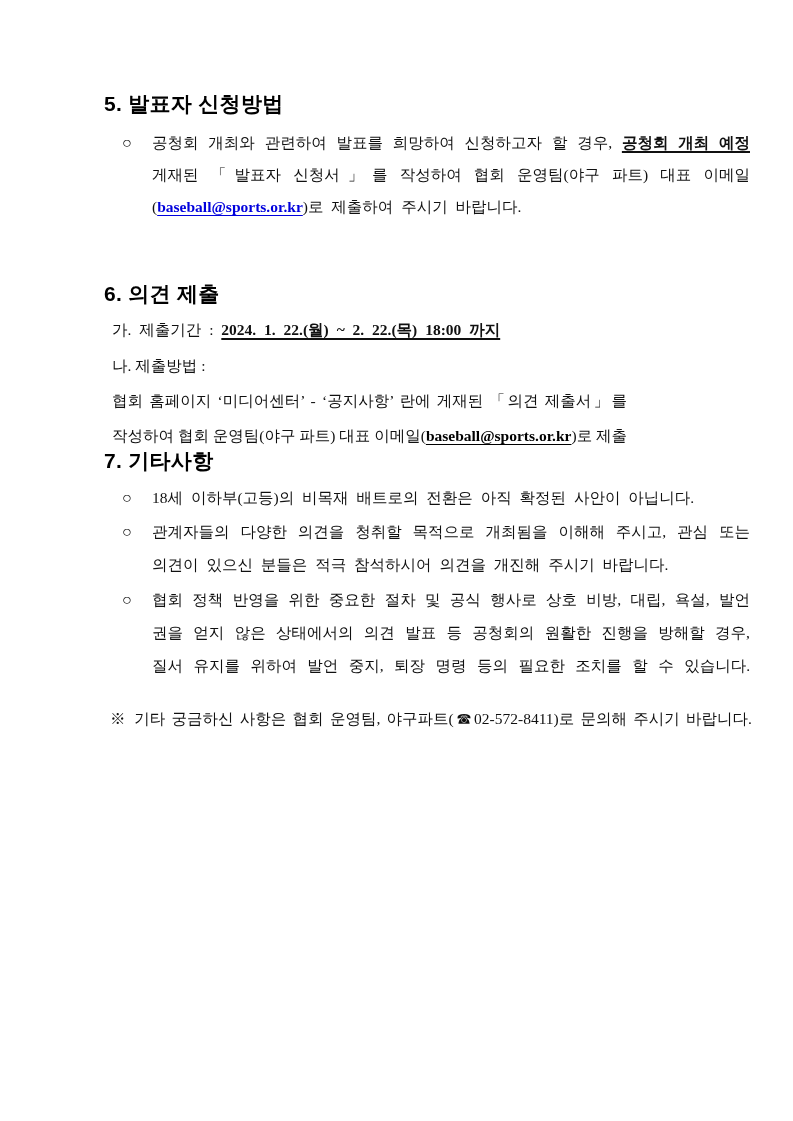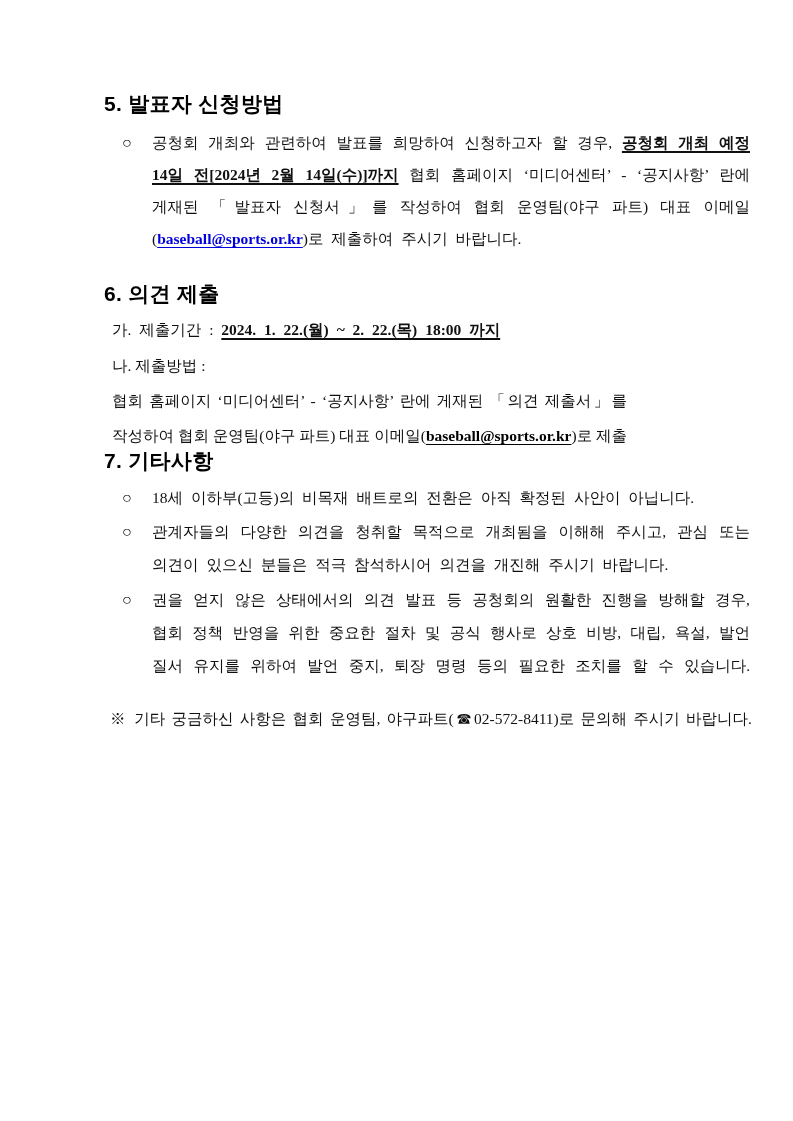--- a/index.html
+++ b/index.html
@@ -65,21 +65,20 @@
 
 <div class="page">
 
   <div class="abs heading" style="left:72px;top:90px;">5. 발표자 신청방법</div>
 
   <div class="abs body-text" style="left:90px;top:127px;width:628px;">
     <div class="bullet">
       <span class="bullet-marker">○</span>
       <div class="bullet-body">
         <div class="just"><span>공청회 개최와 관련하여 발표를 희망하여 신청하고자 할 경우, </span><span class="bu">공청회 개최 예정</span></div>
-        <div class="just"><span class="bu">14일 전[2024년 2월 14일(수)]까지</span><span> 협회 홈페이지 ‘미디어센터’ - ‘공지사항’ 란에</span></div>
         <div class="just">게재된 「발표자 신청서」를 작성하여 협회 운영팀(야구 파트) 대표 이메일</div>
         <div class="sp"><span>(</span><span class="link-blue" id="email-link-1" style="color: rgb(0, 0, 221);">baseball@sports.or.kr</span><span>)로 제출하여 주시기 바랍니다.</span></div>
       </div>
     </div>
   </div>
 
   <div class="abs heading" style="left:72px;top:280px;">6. 의견 제출</div>
 
   <div class="abs body-text sp" style="left:80px;top:313px;line-height:33px;">
     <span class="row-label">가. 제출기간 : </span><span class="bu">2024. 1. 22.(월) ~ 2. 22.(목) 18:00 까지</span>
@@ -105,22 +104,22 @@
     <div class="bullet" style="margin-bottom:2px;">
       <span class="bullet-marker" style="line-height:33px;">○</span>
       <div class="bullet-body">
         <div class="just">관계자들의 다양한 의견을 청취할 목적으로 개최됨을 이해해 주시고, 관심 또는</div>
         <div class="sp">의견이 있으신 분들은 적극 참석하시어 의견을 개진해 주시기 바랍니다.</div>
       </div>
     </div>
     <div class="bullet">
       <span class="bullet-marker" style="line-height:33px;">○</span>
       <div class="bullet-body">
+        <div class="just">협회 정책 반영을 위한 중요한 절차 및 공식 행사로 상호 비방, 대립, 욕설, 발언</div>
         <div class="just">권을 얻지 않은 상태에서의 의견 발표 등 공청회의 원활한 진행을 방해할 경우,</div>
-        <div class="just">협회 정책 반영을 위한 중요한 절차 및 공식 행사로 상호 비방, 대립, 욕설, 발언</div>
         <div class="just">질서 유지를 위하여 발언 중지, 퇴장 명령 등의 필요한 조치를 할 수 있습니다.</div>
       </div>
     </div>
   </div>
 
   <div class="abs body-text just" style="left:78px;top:703px;width:642px;">※ 기타 궁금하신 사항은 협회 운영팀, 야구파트(☎02-572-8411)로 문의해 주시기 바랍니다.</div>
 
 
   <div class="abs page-number" style="top:1043px;">- 2 -</div>
 

